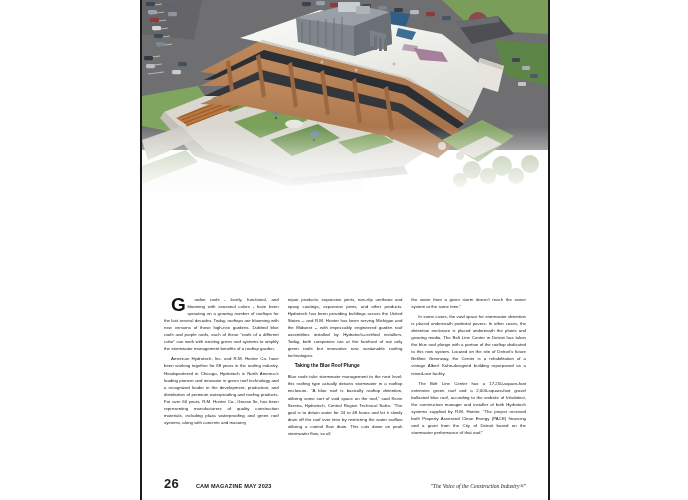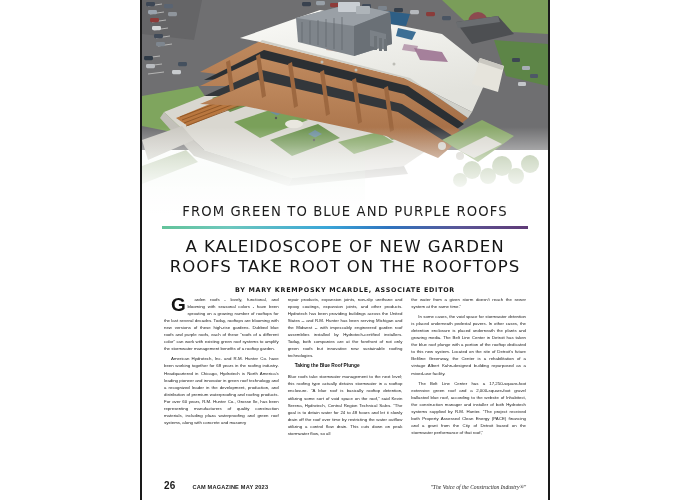--- a/index.html
+++ b/index.html
@@ -195,21 +195,21 @@
     justify-content: space-between;
   }
   #folio {
     font-family: "Liberation Sans", sans-serif;
     font-size: 5.6px;
     font-weight: 700;
     color: #1a1a1a;
     letter-spacing: 0.2px;
   }
   #folio .num {
-    font-size: 10px;
+    font-size: 13px;
     font-weight: 700;
     margin-right: 17px;
   }
   #tagline {
     font-family: "Liberation Serif", serif;
     font-style: italic;
     font-size: 5.6px;
     color: #1a1a1a;
   }
 </style>
@@ -388,27 +388,20 @@
           <circle cx="360" cy="166" r="10"></circle>
             <circle cx="374" cy="176" r="8"></circle>
           <circle cx="388" cy="164" r="9"></circle>
             <circle cx="318" cy="180" r="7"></circle>
         </g>
       </svg>
       <div id="hero-green"></div>
       <div id="hero-fade"></div>
     </div>
 
-    <div id="headline-block">
-      <div class="kicker">FROM GREEN TO BLUE AND PURPLE ROOFS</div>
-      <div class="rule"></div>
-      <div class="deck">A KALEIDOSCOPE OF NEW GARDEN</div>
-      <div class="deck">ROOFS TAKE ROOT ON THE ROOFTOPS</div>
-      <div class="byline">BY MARY KREMPOSKY MCARDLE, ASSOCIATE EDITOR</div>
-    </div>
 
     <div id="columns">
 
       <div class="col">
         <p class="dropcap-para">
           <span class="dropcap">G</span><span>arden roofs - lovely, functional, and blooming with seasonal colors - have been sprouting on a growing number of rooftops for the last several decades. Today, rooftops are blooming with new versions of these high-rise gardens. Dubbed blue roofs and purple roofs, each of these "roofs of a different color" can work with existing green roof systems to amplify the stormwater management benefits of a rooftop garden.</span>
         </p>
         <p>American Hydrotech, Inc. and R.M. Hunter Co. have been working together for 68 years in the roofing industry. Headquartered in Chicago, Hydrotech is North America's leading pioneer and innovator in green roof technology and a recognized leader in the development, production, and distribution of premium waterproofing and roofing products. For over 60 years, R.M. Hunter Co., Grosse Ile, has been representing manufacturers of quality construction materials, including plaza waterproofing and green roof systems, along with concrete and masonry</p>
       </div>
 

